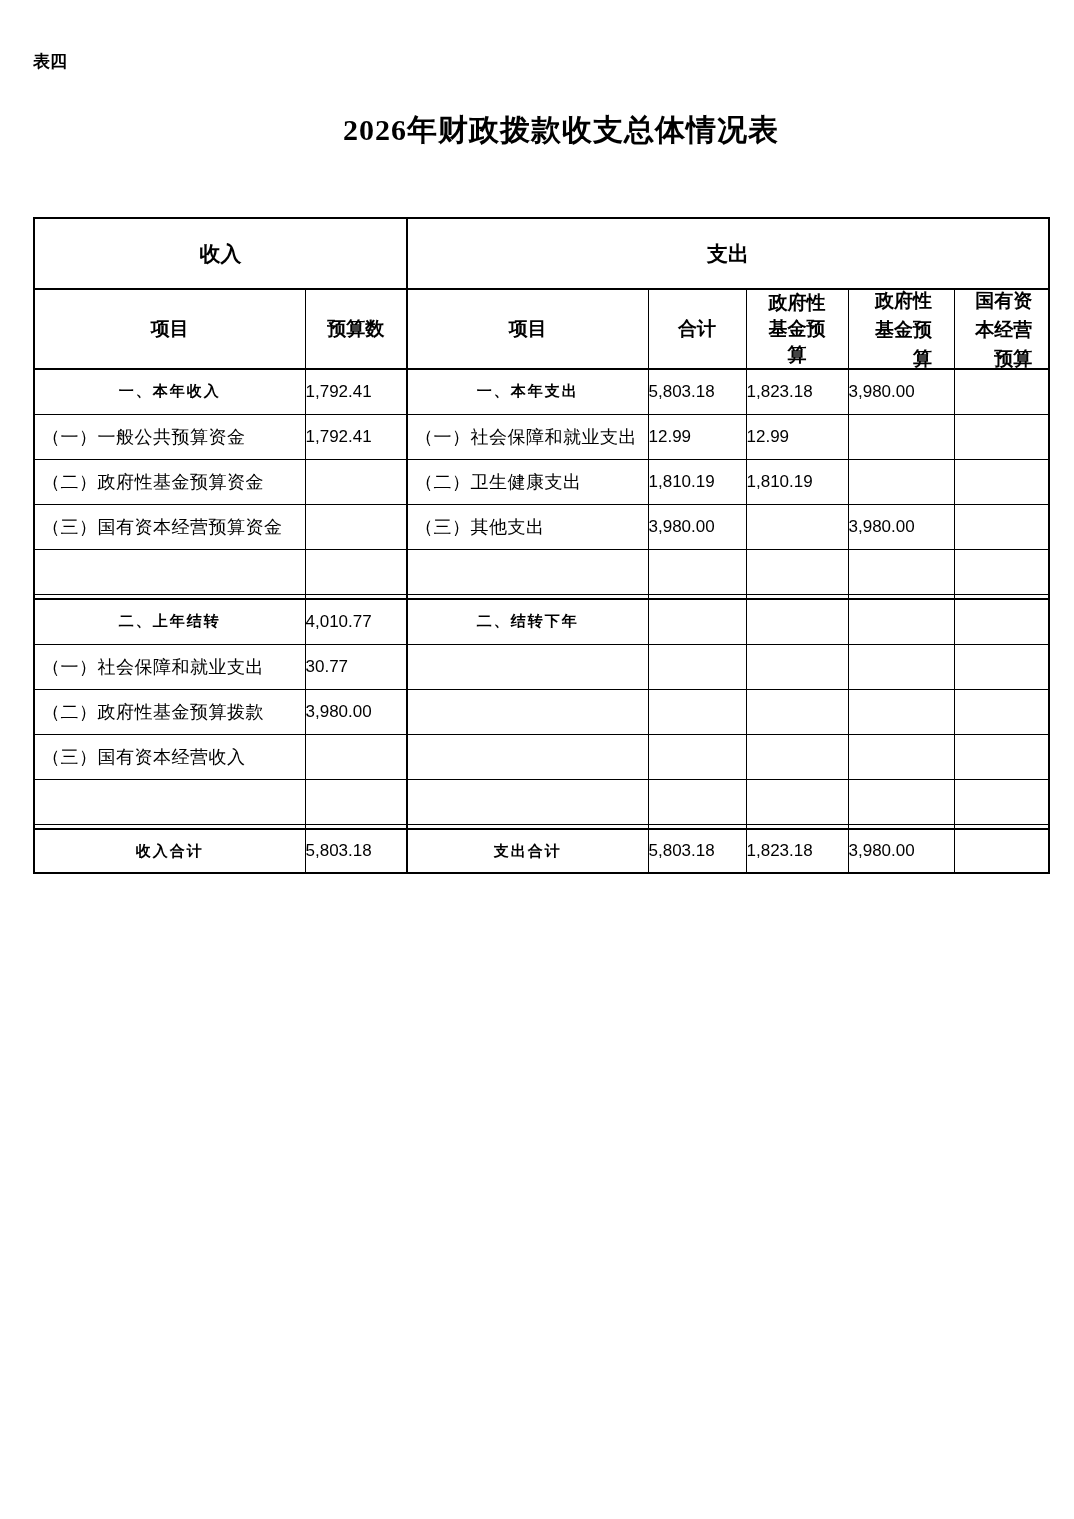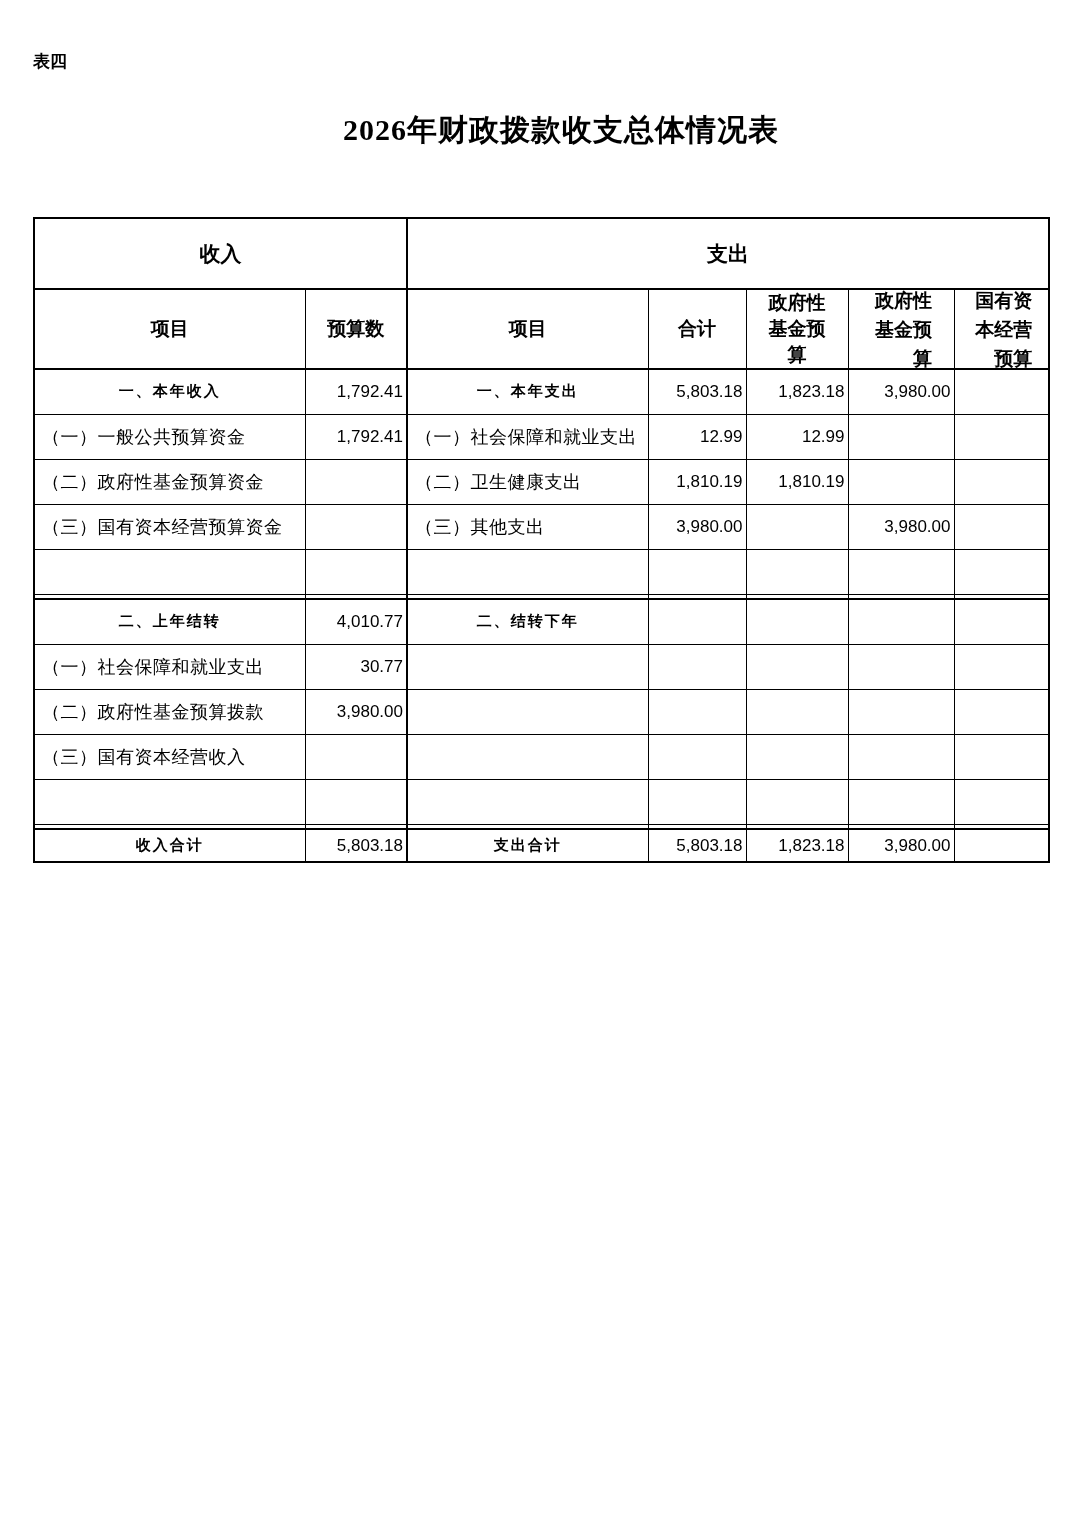--- a/index.html
+++ b/index.html
@@ -42,31 +42,31 @@
     font-family:"Liberation Sans", sans-serif; font-weight:700; font-size:19px;
     text-align:center; border-bottom:2px solid #000;
   }
   th.hwrap span { display:inline-block; width:62px; line-height:26px; text-align:center; }
   th.hover3 { position:relative; }
   th.hover3 .abs {
     position:absolute; left:50%; top:50%; transform:translate(-50%,-50%);
     width:62px; line-height:29px; text-align:right; white-space:normal;
   }
   tr.dr { height:45px; }
-  tr.tr-total { height:33px; }
+  tr.tr-total { height:44px; }
   td.sec {
     text-align:center; font-weight:700; font-size:15px;
     font-family:Liberation Sans, sans-serif; letter-spacing:2px; white-space:nowrap;
   }
   td.item {
     text-align:left; padding-left:7px; font-size:18px;
     letter-spacing:0.5px; white-space:nowrap;
   }
   td.num {
-    text-align:right; padding-right:3px;
+    padding-right:3px;
     font-family:"Liberation Sans", sans-serif; font-size:17px;
   }
   .divl { border-left:2px solid #000 !important; }
   tr.sp { height:5px; }
   tr.sp td { border-top:1px solid #000; border-bottom:2px solid #000; }
 </style>
 </head>
 <body>
 
 <div class="page">

